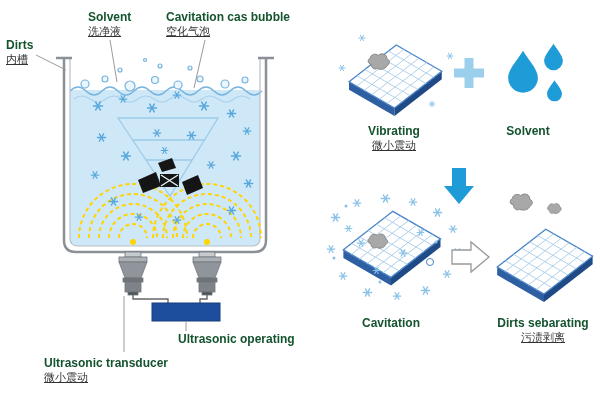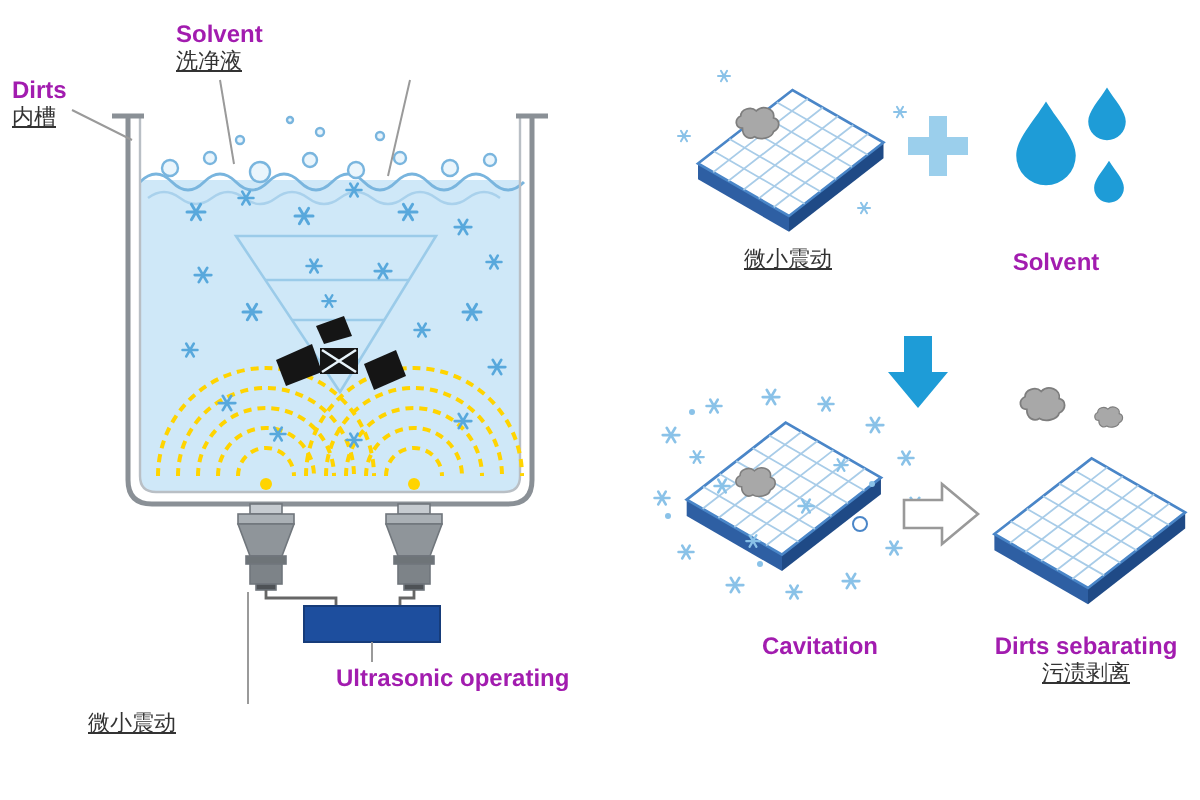--- a/index.html
+++ b/index.html
@@ -1,20 +1,20 @@
 <!DOCTYPE html>
 <html><head>
 <meta charset="utf-8">
 <style>
   * { margin:0; padding:0; box-sizing:border-box; }
   html,body { width:600px; height:400px; background:#ffffff; font-family:"Liberation Sans",sans-serif; }
   .stage { position:relative; width:600px; height:400px; background:#ffffff; overflow:hidden; }
   .canvas { position:absolute; left:0; top:0; }
   .lbl { position:absolute; line-height:1.25; }
-  .lbl .en { font-weight:bold; font-size:12px; color:#a21caf; white-space:nowrap; }
+  .lbl .en { font-weight:bold; font-size:12px; color:#14532d; white-space:nowrap; }
   .lbl .zh { font-size:11px; color:#333333; white-space:nowrap;text-decoration:underline; }
   .center { text-align:center; }
 </style>
 </head>
 <body>
 
 <div class="stage">
 
 <svg class="canvas" width="600" height="400" viewBox="0 0 600 400">
   <defs>
@@ -235,38 +235,44 @@
 <div class="lbl" style="left:6px; top:38px">
   <div class="en">Dirts</div>
   <div class="zh">内槽</div>
 </div>
 
 <div class="lbl" style="left:88px; top:10px">
   <div class="en">Solvent</div>
   <div class="zh">洗净液</div>
 </div>
 
-
-<div class="lbl" style="left:168px; top:332px">
+<div class="lbl" style="left:166px; top:10px">
+  <div class="en">Cavitation cas bubble</div>
+  <div class="zh">空化气泡</div>
+</div>
+
+<div class="lbl" style="left:178px; top:332px">
   <div class="en">Ultrasonic operating</div>
 </div>
 
 <div class="lbl" style="left:44px; top:356px">
+  <div class="en">Ultrasonic transducer</div>
   <div class="zh">微小震动</div>
 </div>
 
 <div class="lbl center" style="left:344px; top:124px; width:100px">
+  <div class="en">Vibrating</div>
   <div class="zh">微小震动</div>
 </div>
 
 <div class="lbl center" style="left:478px; top:124px; width:100px">
   <div class="en">Solvent</div>
 </div>
 
-<div class="lbl center" style="left:360px; top:316px; width:100px">
+<div class="lbl center" style="left:341px; top:316px; width:100px">
   <div class="en">Cavitation</div>
 </div>
 
 <div class="lbl center" style="left:478px; top:316px; width:130px">
   <div class="en">Dirts sebarating</div>
   <div class="zh">污渍剥离</div>
 </div>
 
 </div>
 

